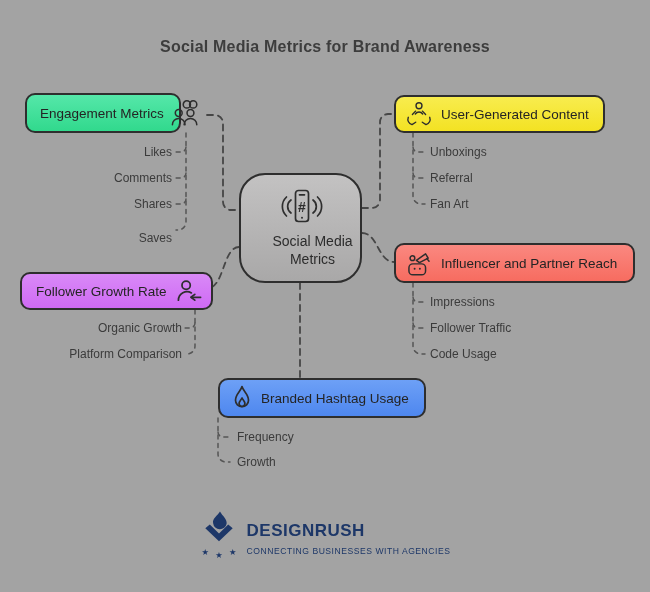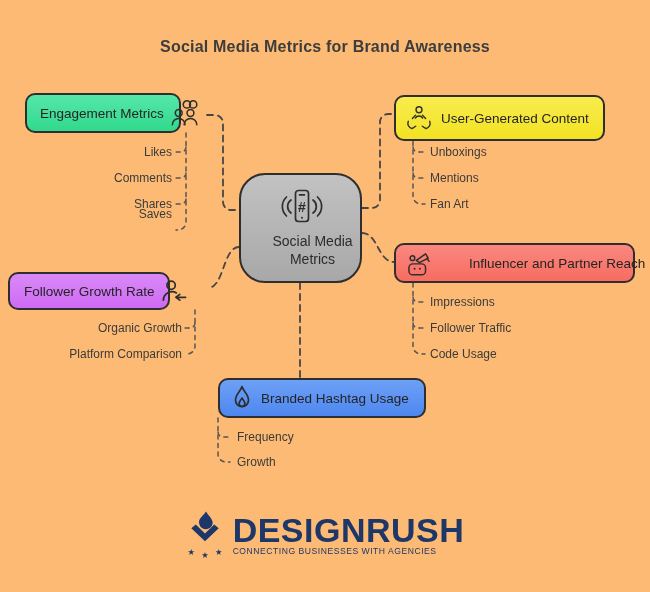--- a/index.html
+++ b/index.html
@@ -1,18 +1,18 @@
 <!DOCTYPE html>
 <html><head>
 <meta charset="utf-8">
 <style>
   * { margin:0; padding:0; box-sizing:border-box; }
   html,body { background:#ffffff; }
   .canvas {
-    position:relative; width:650px; height:592px; background:#fdba74;
+    position:relative; width:650px; height:592px; background:#a3a3a3;
     font-family:"Liberation Sans", sans-serif; overflow:hidden;
   }
   .title {
     position:absolute; top:38px; left:0; width:650px; text-align:center;
     font-size:16px; font-weight:bold; color:#3d3d3d; letter-spacing:.2px;
   }
   svg.wires { position:absolute; top:0; left:0; z-index:0; }
   .wire  { fill:none; stroke:#464646; stroke-width:1.8; stroke-dasharray:6 5; stroke-linecap:round; }
   .twig  { fill:none; stroke:#555555; stroke-width:1.5; stroke-dasharray:4 4.5; stroke-linecap:round; }
 
@@ -20,25 +20,25 @@
     position:absolute; z-index:2; display:flex; align-items:center;
     border:2px solid #2e2e2e; border-radius:10px;
     font-size:13.5px; color:#242424; white-space:nowrap;
   }
   .node .ico { display:flex; align-items:center; justify-content:center; }
   .node .ico svg { display:block; }
   .lbl { flex:1; }
 
   .node-engagement { left:25px;  top:93px;  width:156px; height:40px; padding:0 8px 0 13px;
     background:linear-gradient(180deg,#55e7a9,#31d98d); }
-  .node-ugc        { left:394px; top:95px;  width:211px; height:46px; padding:0 8px 0 9px;
+  .node-ugc        { left:394px; top:95px;  width:211px; height:38px; padding:0 8px 0 9px;
     background:linear-gradient(180deg,#f8ec4e,#f3e223);justify-content:flex-end; }
   .node-influencer { left:394px; top:243px; width:241px; height:40px; padding:0 8px 0 9px;
-    background:linear-gradient(180deg,#fa8press80,#f76c60); background:linear-gradient(180deg,#fa8880,#f76c60);gap:28px; }
-  .node-follower   { left:8px;  top:272px; width:162px; height:38px; padding:0 8px 0 14px;
+    background:linear-gradient(180deg,#fa8press80,#f76c60); background:linear-gradient(180deg,#fa8880,#f76c60); }
+  .node-follower   { left:20px;  top:272px; width:193px; height:38px; padding:0 8px 0 14px;
     background:linear-gradient(180deg,#d989f7,#cf6af4); }
   .node-hashtag    { left:195px; top:378px; width:208px; height:40px; padding:0 8px 0 11px;
     background:linear-gradient(180deg,#6da0f6,#4e87ef);margin-left:23px; }
   .node-engagement .ico, .node-follower .ico { margin-left:6px; }
   .node-ugc .ico, .node-influencer .ico, .node-hashtag .ico { margin-right:8px; }
 
   .node-center {
     left:239px; top:173px; width:123px; height:110px; border-radius:26px;
     background:linear-gradient(180deg,#c3c2c2,#a9a8a8);
     flex-direction:column; justify-content:center; gap:6px;
@@ -50,21 +50,21 @@
     position:absolute; z-index:1; font-size:12px; color:#3b3b3b;
     white-space:nowrap; transform:translateY(-50%);
   }
   .sub.ar { text-align:right; }
 
   .logo {
     position:absolute; top:511px; left:0; width:650px; z-index:2;
     display:flex; justify-content:center; align-items:center; gap:9px;
   }
   .logo-text { display:flex; flex-direction:column; }
-  .logo-name { font-size:34px; font-weight:bold; color:#1d3768; letter-spacing:.5px; line-height:27px; }
+  .logo-name { font-size:17px; font-weight:bold; color:#1d3768; letter-spacing:.5px; line-height:27px; }
   .logo-tag  { font-size:8.6px; font-weight:normal; color:#1d3768; letter-spacing:.52px; margin-top:2px; }
 </style>
 </head>
 <body>
 
 <div class="canvas">
 
   <div class="title">Social Media Metrics for Brand Awareness</div>
 
   <svg class="wires" width="650" height="592" viewBox="0 0 650 592" aria-hidden="true">
@@ -174,24 +174,24 @@
         <path d="M11 1.5 C10 6 4.5 9 4.5 15.2 a6.5 6.5 0 0 0 13 0 C17.5 9 12 6 11 1.5 Z"></path>
         <path d="M11 13 c-.8 2 -2.9 3 -2.9 5.6 a2.9 2.9 0 0 0 5.8 0 C13.9 16 11.8 15 11 13 Z"></path>
       </svg>
     </span>
     <span class="lbl">Branded Hashtag Usage</span>
   </div>
 
   <div class="sub ar" style="right:478px; top:152px">Likes</div>
   <div class="sub ar" style="right:478px; top:178px">Comments</div>
   <div class="sub ar" style="right:478px; top:204px">Shares</div>
-  <div class="sub ar" style="right:478px; top:214px">Saves</div>
+  <div class="sub ar" style="right:478px; top:238px">Saves</div>
 
   <div class="sub" style="left:430px; top:152px">Unboxings</div>
-  <div class="sub" style="left:430px; top:178px">Mentions</div>
+  <div class="sub" style="left:430px; top:178px">Referral</div>
   <div class="sub" style="left:430px; top:204px">Fan Art</div>
 
   <div class="sub" style="left:430px; top:302px">Impressions</div>
   <div class="sub" style="left:430px; top:328px">Follower Traffic</div>
   <div class="sub" style="left:430px; top:354px">Code Usage</div>
 
   <div class="sub ar" style="right:468px; top:328px">Organic Growth</div>
   <div class="sub ar" style="right:468px; top:354px">Platform Comparison</div>
 
   <div class="sub" style="left:237px; top:437px">Frequency</div>

